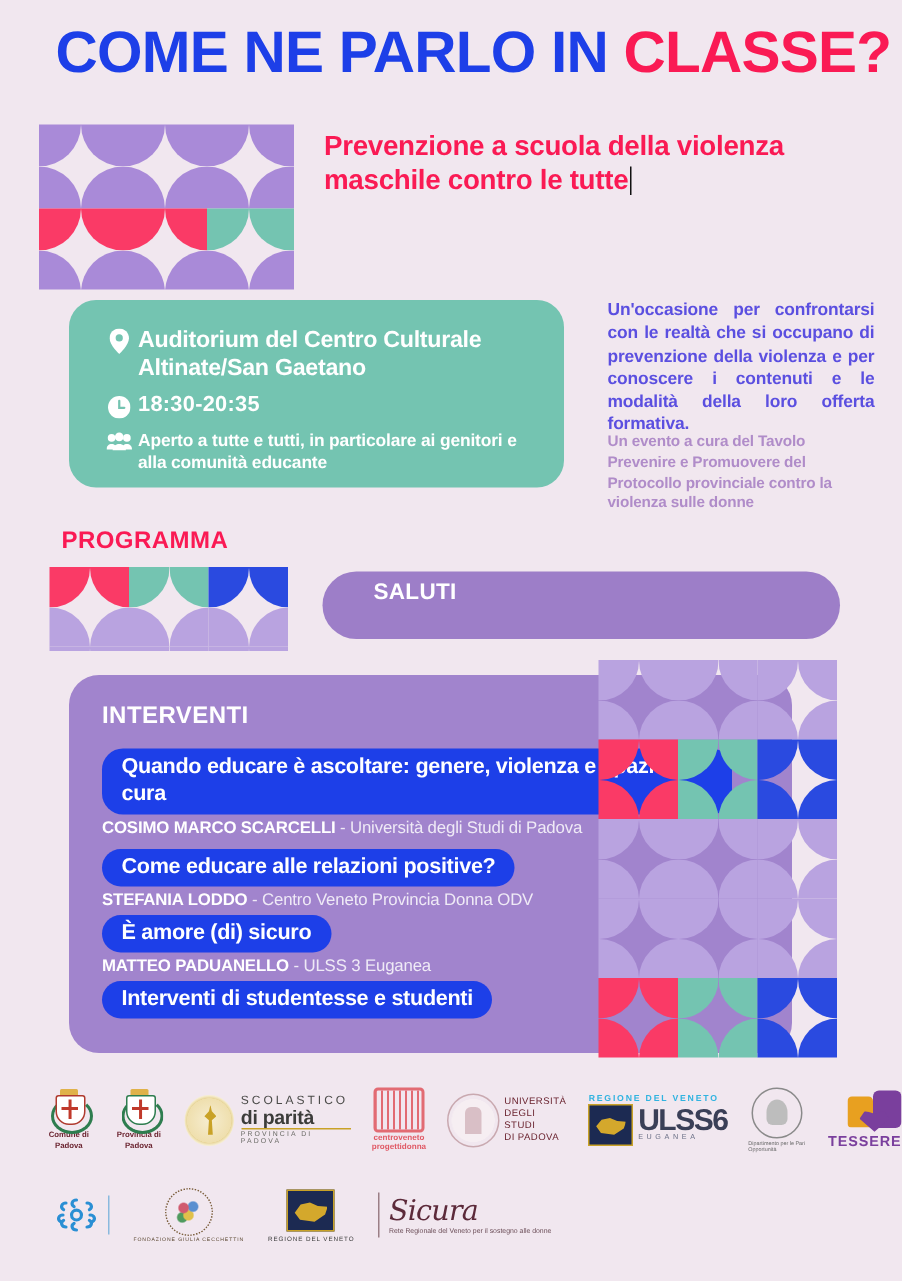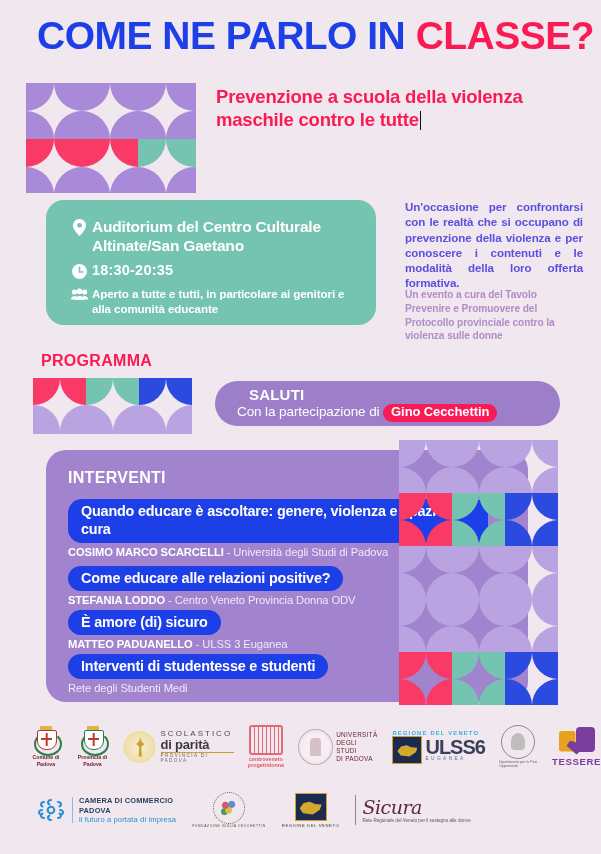--- a/index.html
+++ b/index.html
@@ -153,21 +153,21 @@
   .ulss .w{font-size:20px;font-weight:bold;color:#3a3f57;letter-spacing:-1px;line-height:0.95;}
   .ulss .eug{font-size:4.8px;color:#6a6f86;letter-spacing:2.4px;margin-top:-1px;}
 
   .minis{display:flex;flex-direction:column;align-items:center;}
   .minis .circ{width:32px;height:32px;border-radius:50%;border:1px solid #8a8a8a;position:relative;
     background:#f1e7ef;}
   .minis .circ:after{content:"";position:absolute;left:9px;top:7px;width:14px;height:17px;
     background:#bdbdbd;border-radius:50% 50% 4px 4px;}
   .minis .cp{font-size:3.6px;color:#666;margin-top:1px;}
 
-  .tessere{display:flex;flex-direction:column;align-items:center;}
+  .tessere{display:flex;flex-direction:column;align-items:flex-end;}
   .tessere .puz{width:36px;height:28px;position:relative;}
   .tessere .pa{position:absolute;left:0;top:4px;width:17px;height:21px;background:#e8a020;
     clip-path:polygon(0 0,100% 0,100% 100%,0 100%);border-radius:3px;}
   .tessere .pb{position:absolute;right:0;top:0;width:19px;height:25px;background:#7a3f9d;border-radius:4px;}
   .tessere .pc{position:absolute;left:8px;bottom:0;width:20px;height:14px;background:#7a3f9d;
     clip-path:polygon(50% 100%,0 38%,18% 0,50% 14%,82% 0,100% 38%);}
   .tessere .tt{font-size:9.6px;font-weight:bold;color:#7a3f9d;letter-spacing:0.6px;margin-top:1px;}
 
   .uat{display:flex;align-items:center;gap:5px;}
   .uat .em{width:26px;height:26px;border-radius:50%;border:1px solid #9fb6d8;background:#eef2f9;position:relative;}
@@ -423,24 +423,20 @@
           <i style="background: rgb(185, 163, 224);"></i>
         </div>
         <div class="pet tr">
           <i style="background: rgb(185, 163, 224);"></i>
         </div>
       </div>
     </div>
 
   <div class="saluti">
     <div class="h">SALUTI</div>
-    <div class="s">
-      <span>Con la partecipazione di</span>
-      <span class="pill-red">Gino Cecchettin</span>
-    </div>
   </div>
 
   <div class="interventi">
     <div class="iv-title">INTERVENTI</div>
 
     <div class="talk" style="top:49px;">
       <span class="chip">Quando educare è ascoltare:
 genere, violenza e spazi di cura</span>
       <div class="speaker">
         <b>COSIMO MARCO SCARCELLI</b><span> - Università degli Studi di Padova</span>
@@ -456,23 +452,20 @@
 
     <div class="talk" style="top:160px;">
       <span class="chip">È amore (di) sicuro</span>
       <div class="speaker">
         <b>MATTEO PADUANELLO</b><span> - ULSS 3 Euganea</span>
       </div>
     </div>
 
     <div class="talk" style="top:204px;">
       <span class="chip">Interventi di studentesse e studenti</span>
-      <div class="speaker">
-        <span>Rete degli Studenti Medi</span>
-      </div>
     </div>
   </div>
 
   <div class="pattern" id="pat-right" style="left: 399px; top: 440px; width: 160px; height: 265px; --cs: 53px;">
       <div class="cellwrap" style="left: 0px; top: 0px;">
         <div class="pet tl">
           <i style="background: rgb(185, 163, 224);"></i>
         </div>
         <div class="pet tr">
           <i style="background: rgb(185, 163, 224);"></i>
@@ -765,25 +758,20 @@
             <path d="M22 7c3 0 4 3 1.6 4.4"></path>
           <path d="M6 15c-3 0-4 3-1.6 4.4"></path>
             <path d="M24 15c3 0 4 3 1.6 4.4"></path>
           <path d="M8 23c-3 0-4-3-1.6-4.4"></path>
             <path d="M15 25c-3 0-4-3-1.6-4.4"></path>
             <path d="M22 23c3 0 4-3 1.6-4.4"></path>
           <circle cx="15" cy="15" r="3.3"></circle>
         </svg>
       </div>
       <div class="bar"></div>
-      <div>
-        <div class="t1">CAMERA DI COMMERCIO</div>
-        <div class="t1">PADOVA</div>
-        <div class="t2">il futuro a portata di impresa</div>
-      </div>
     </div>
 
     <div class="fond">
       <div class="rnd">
           <div class="bq"></div>
         </div>
       <div class="ft">FONDAZIONE GIULIA CECCHETTIN</div>
     </div>
 
     <div class="rveneto">

